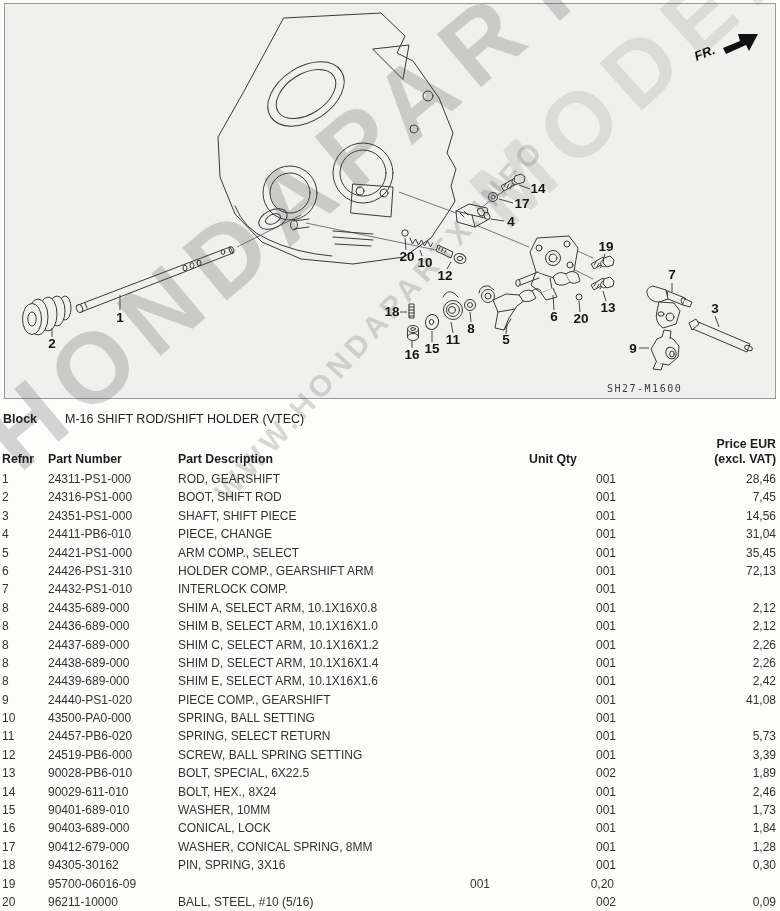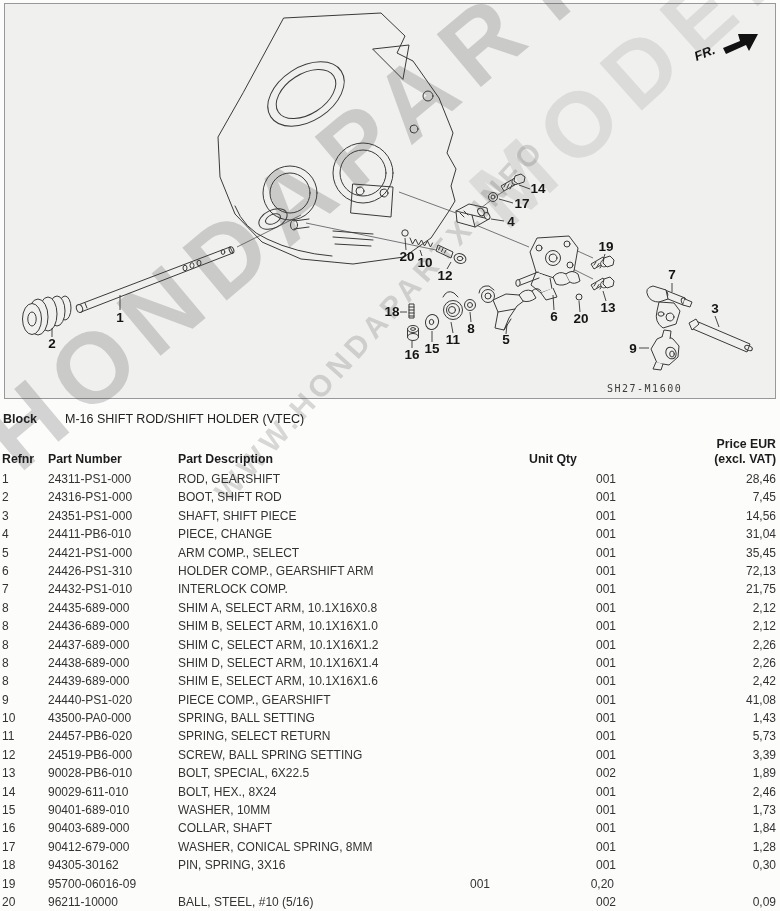--- a/index.html
+++ b/index.html
@@ -334,21 +334,20 @@
         <div class="c-part">24426-PS1-310</div>
         <div class="c-desc">HOLDER COMP., GEARSHIFT ARM</div>
         <div class="c-qty">001</div>
         <div class="c-price">72,13</div>
       </div>
       <div class="row">
         <div class="c-ref">7</div>
         <div class="c-part">24432-PS1-010</div>
         <div class="c-desc">INTERLOCK COMP.</div>
         <div class="c-qty">001</div>
-        <div class="c-price">21,75</div>
       </div>
       <div class="row">
         <div class="c-ref">8</div>
         <div class="c-part">24435-689-000</div>
         <div class="c-desc">SHIM A, SELECT ARM, 10.1X16X0.8</div>
         <div class="c-qty">001</div>
         <div class="c-price">2,12</div>
       </div>
       <div class="row">
         <div class="c-ref">8</div>
@@ -383,21 +382,20 @@
         <div class="c-part">24440-PS1-020</div>
         <div class="c-desc">PIECE COMP., GEARSHIFT</div>
         <div class="c-qty">001</div>
         <div class="c-price">41,08</div>
       </div>
       <div class="row">
         <div class="c-ref">10</div>
         <div class="c-part">43500-PA0-000</div>
         <div class="c-desc">SPRING, BALL SETTING</div>
         <div class="c-qty">001</div>
-        <div class="c-price">1,43</div>
       </div>
       <div class="row">
         <div class="c-ref">11</div>
         <div class="c-part">24457-PB6-020</div>
         <div class="c-desc">SPRING, SELECT RETURN</div>
         <div class="c-qty">001</div>
         <div class="c-price">5,73</div>
       </div>
       <div class="row">
         <div class="c-ref">12</div>
@@ -423,21 +421,21 @@
       <div class="row">
         <div class="c-ref">15</div>
         <div class="c-part">90401-689-010</div>
         <div class="c-desc">WASHER, 10MM</div>
         <div class="c-qty">001</div>
         <div class="c-price">1,73</div>
       </div>
       <div class="row">
         <div class="c-ref">16</div>
         <div class="c-part">90403-689-000</div>
-        <div class="c-desc">COLLAR, SHAFT</div>
+        <div class="c-desc">CONICAL, LOCK</div>
         <div class="c-qty">001</div>
         <div class="c-price">1,84</div>
       </div>
       <div class="row">
         <div class="c-ref">17</div>
         <div class="c-part">90412-679-000</div>
         <div class="c-desc">WASHER, CONICAL SPRING, 8MM</div>
         <div class="c-qty">001</div>
         <div class="c-price">1,28</div>
       </div>

